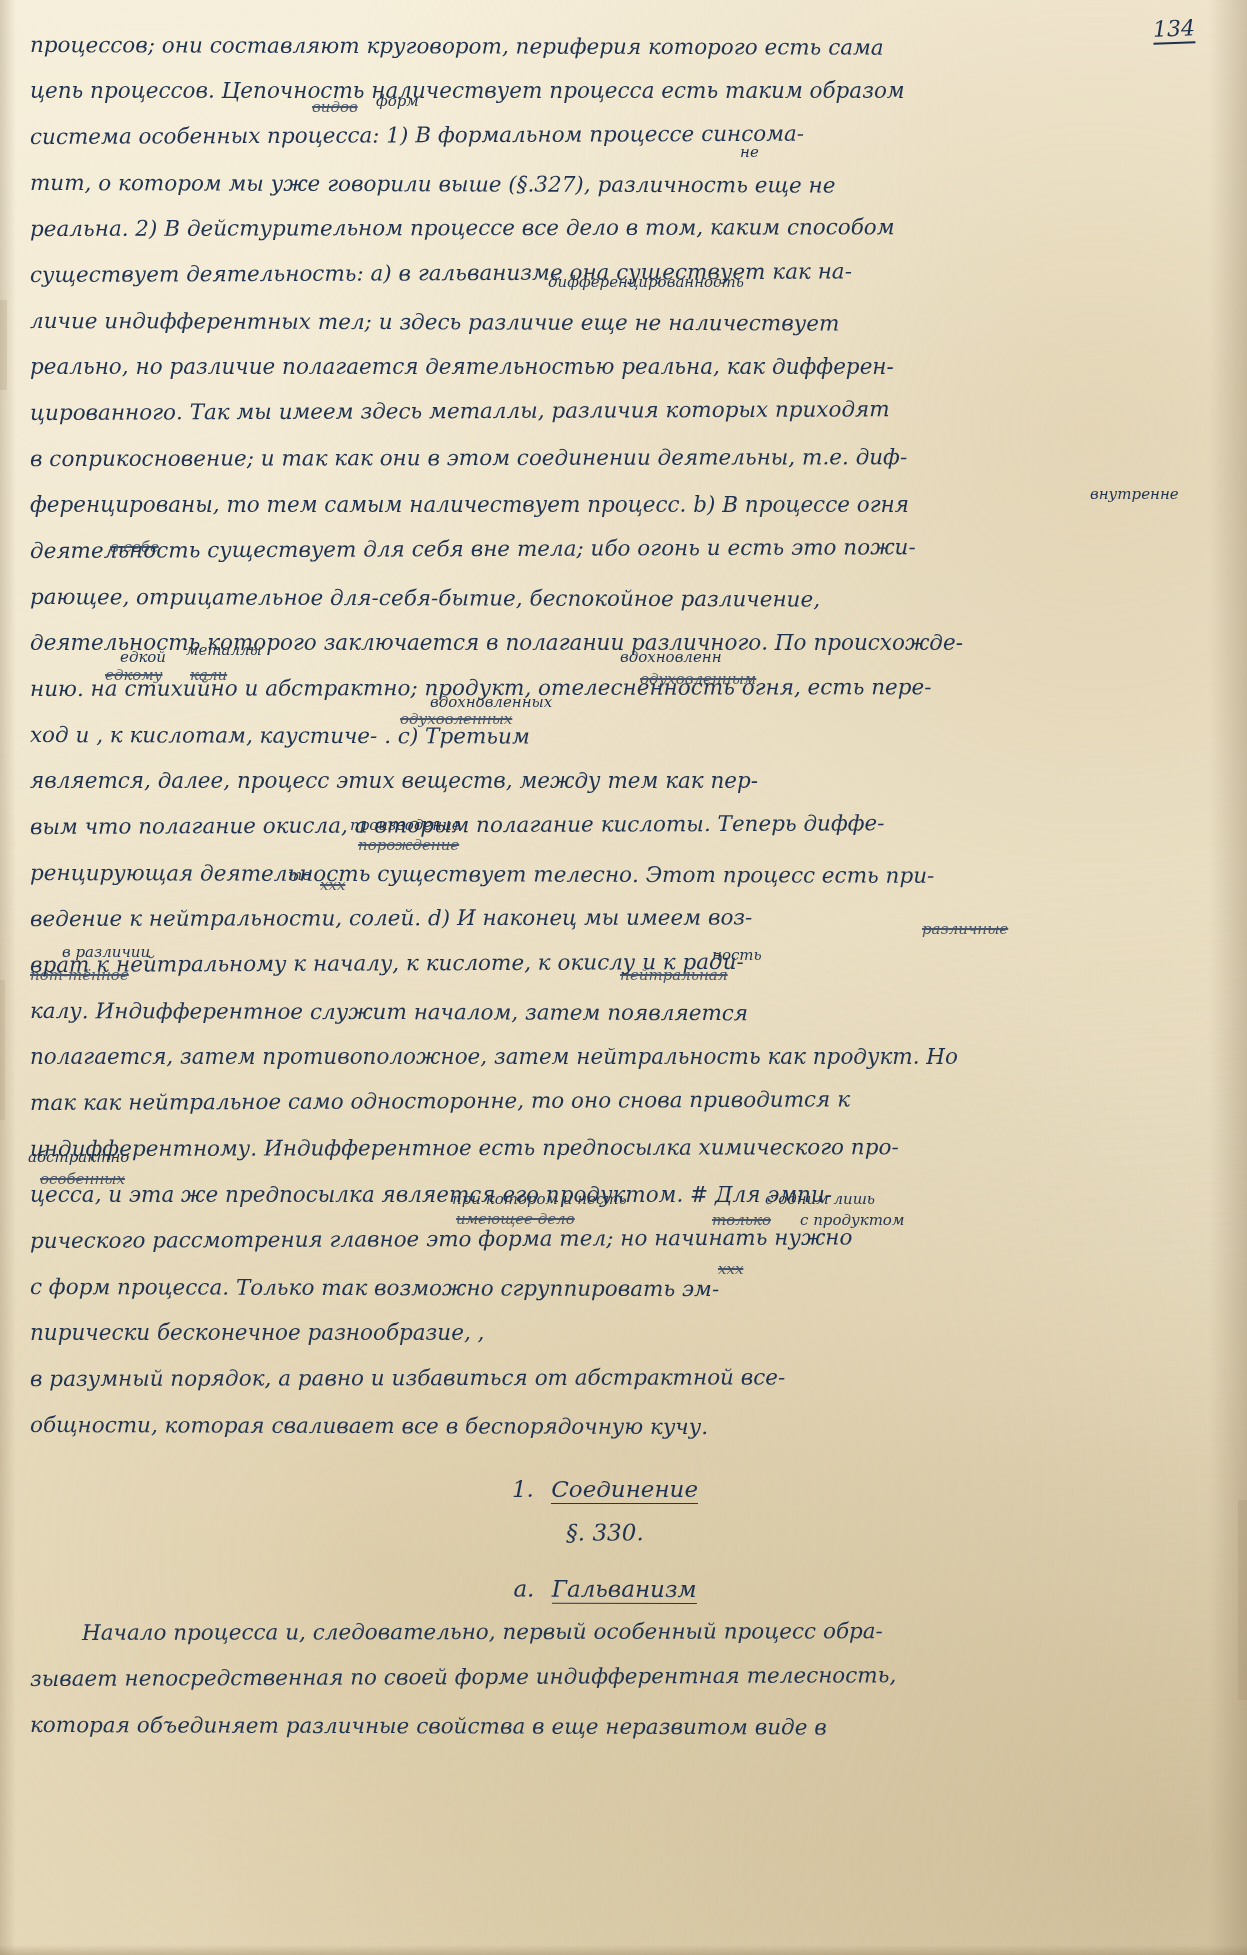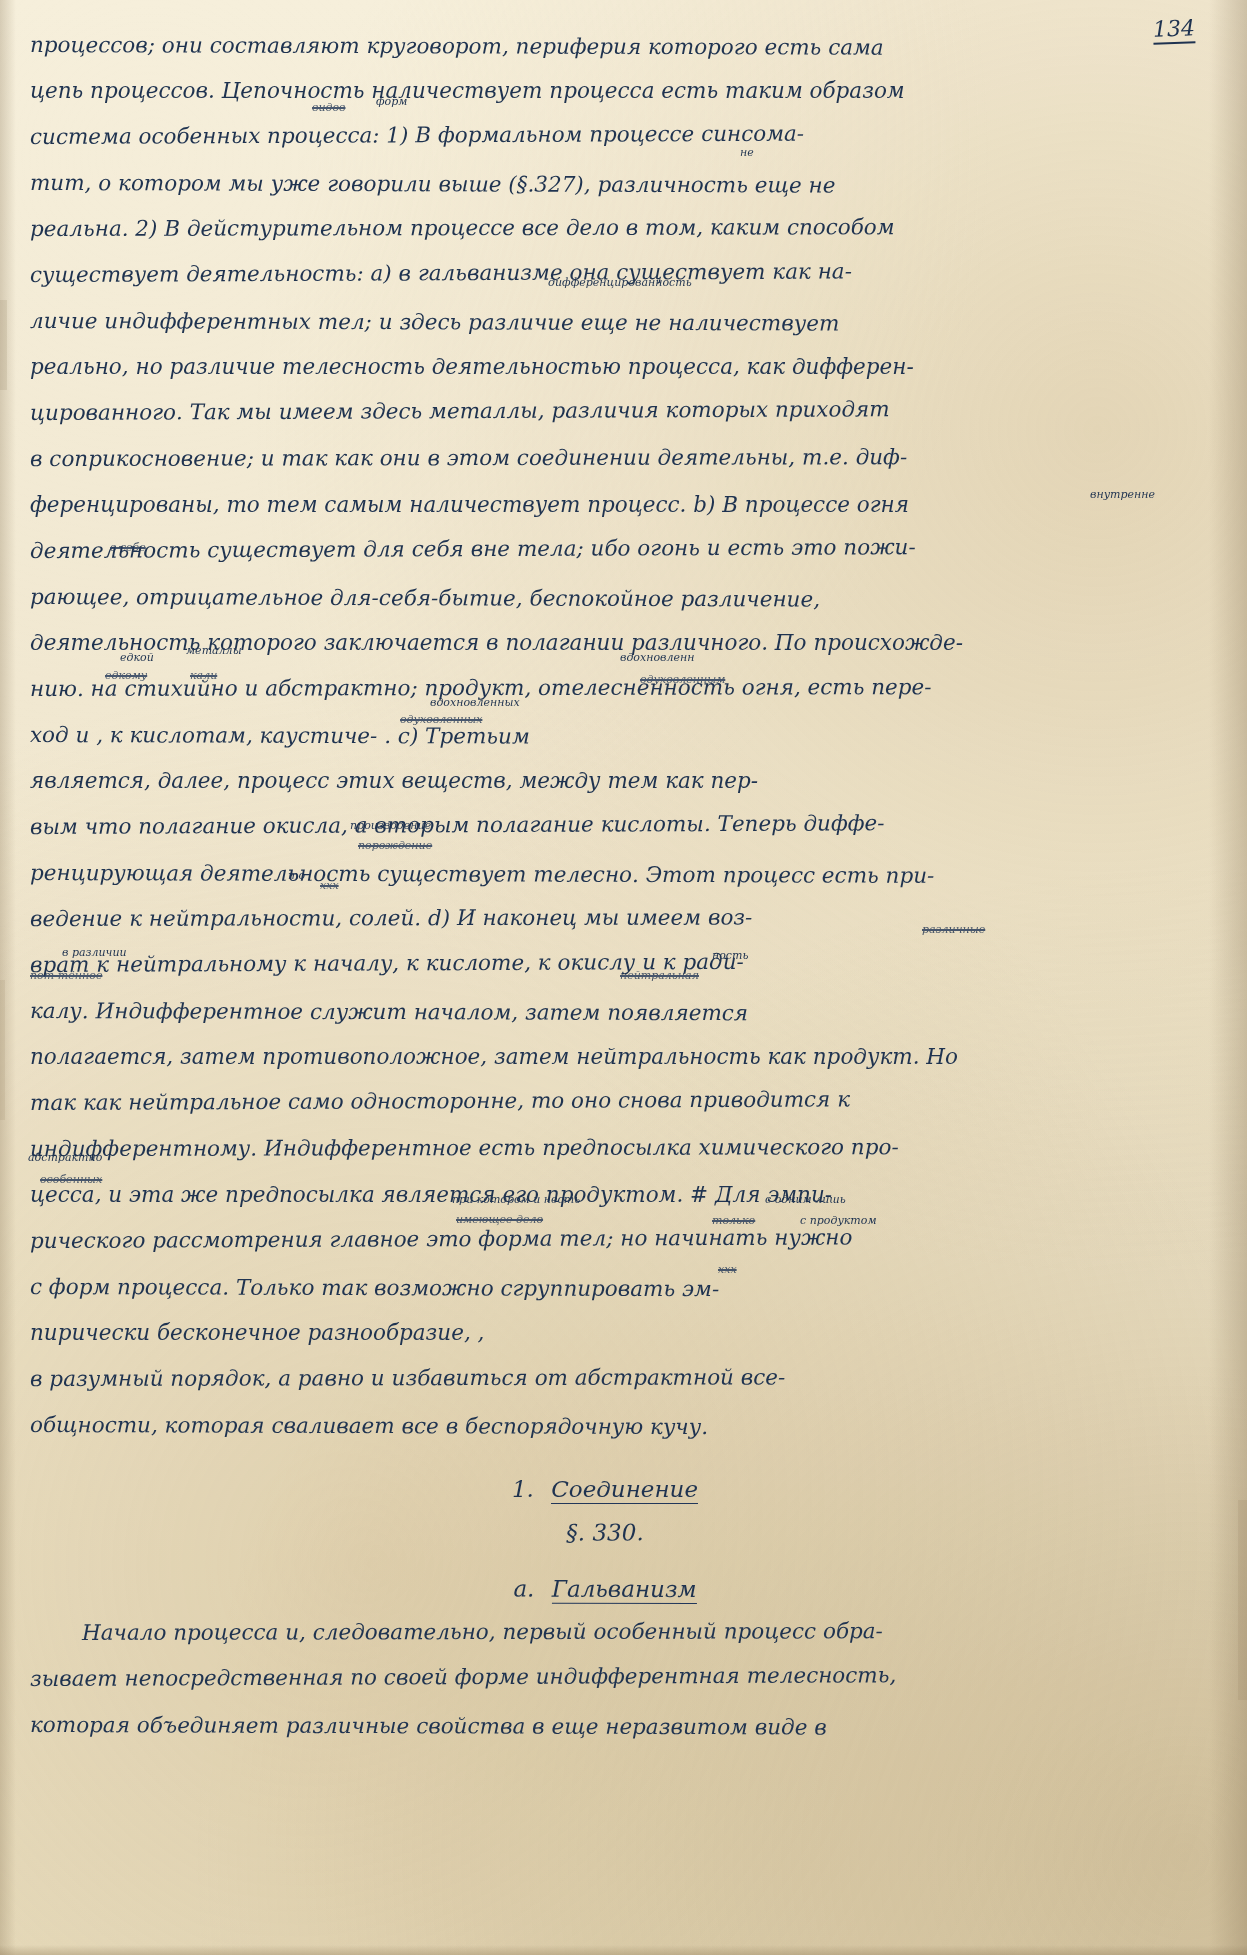--- a/index.html
+++ b/index.html
@@ -79,21 +79,21 @@
     font-family: "DejaVu Serif", serif;
     transform-origin: left center;
   }
   
   .line:nth-child(3n)   { transform: rotate(-0.25deg); }
   .line:nth-child(3n+1) { transform: rotate(0.18deg); }
   .line:nth-child(5n)   { transform: rotate(-0.12deg); }
 
   .ins {
     position: absolute;
-    font-size: 11px;
+    font-size: 15px;
     line-height: 15px;
     color: #1f3350;
     font-style: italic;
     font-family: "DejaVu Serif", serif;
     white-space: nowrap;
   }
   .strike {
     text-decoration: line-through;
     text-decoration-thickness: 1.5px;
     text-decoration-color: #24395a;
@@ -128,21 +128,21 @@
   <div class="page-number">134</div>
 
   <div class="body-text">
     <div class="line">процессов; они составляют круговорот, периферия которого есть сама</div>
     <div class="line">цепь процессов. Цепочность наличествует процесса есть таким образом</div>
     <div class="line">система особенных                      процесса: 1) В формальном процессе синсома-</div>
     <div class="line">тит, о котором мы уже говорили выше (§.327), различность еще не</div>
     <div class="line">реальна. 2) В дейстурительном процессе все дело в том, каким способом</div>
     <div class="line">существует деятельность: а) в гальванизме она существует как на-</div>
     <div class="line">личие индифферентных тел; и здесь различие еще не наличествует</div>
-    <div class="line">реально, но различие телесность деятельностью процесса, как дифферен-</div>
+    <div class="line">реально, но различие полагается деятельностью реальна, как дифферен-</div>
     <div class="line">цированного. Так мы имеем здесь металлы, различия которых приходят</div>
     <div class="line">в соприкосновение; и так как они в этом соединении деятельны, т.е. диф-</div>
     <div class="line">ференцированы, то тем самым наличествует процесс. b) В процессе огня</div>
     <div class="line">деятельность существует для себя вне тела; ибо огонь и есть это пожи-</div>
     <div class="line">рающее,               отрицательное для-себя-бытие, беспокойное различение,</div>
     <div class="line">деятельность которого заключается в полагании различного. По происхожде-</div>
     <div class="line">нию. на стихийно и абстрактно; продукт, отелесненность огня, есть пере-</div>
     <div class="line">ход и                          , к кислотам, каустиче-                      . c) Третьим</div>
     <div class="line">является, далее, процесс этих                       веществ, между тем как пер-</div>
     <div class="line">вым что полагание окисла, а вторым полагание кислоты. Теперь диффе-</div>

